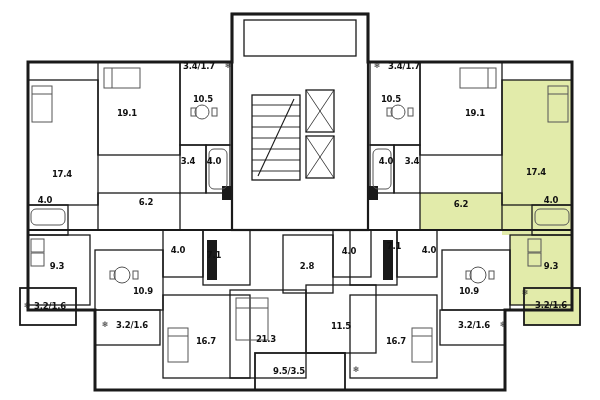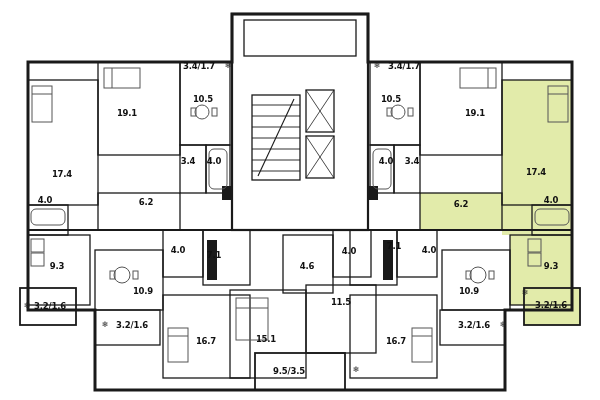--- a/index.html
+++ b/index.html
@@ -157,23 +157,23 @@
   <div class="lbl" style="left:62px;top:174px">17.4</div>
   <div class="lbl" style="left:146px;top:202px">6.2</div>
   <div class="lbl" style="left:45px;top:200px">4.0</div>
   <div class="lbl" style="left:57px;top:266px">9.3</div>
   <div class="lbl" style="left:50px;top:306px">3.2/1.6</div>
   <div class="lbl" style="left:143px;top:291px">10.9</div>
   <div class="lbl" style="left:178px;top:250px">4.0</div>
   <div class="lbl" style="left:214px;top:255px">7.1</div>
   <div class="lbl" style="left:206px;top:341px">16.7</div>
   <div class="lbl" style="left:132px;top:325px">3.2/1.6</div>
-  <div class="lbl" style="left:266px;top:339px">15.1</div>
-  <div class="lbl" style="left:307px;top:266px">4.6</div>
-  <div class="lbl" style="left:341px;top:302px">11.5</div>
+  <div class="lbl" style="left:266px;top:339px">21.3</div>
+  <div class="lbl" style="left:307px;top:266px">2.8</div>
+  <div class="lbl" style="left:341px;top:326px">11.5</div>
   <div class="lbl" style="left:349px;top:251px">4.0</div>
   <div class="lbl" style="left:289px;top:371px">9.5/3.5</div>
   <div class="lbl" style="left:404px;top:66px">3.4/1.7</div>
   <div class="lbl" style="left:391px;top:99px">10.5</div>
   <div class="lbl" style="left:475px;top:113px">19.1</div>
   <div class="lbl" style="left:386px;top:161px">4.0</div>
   <div class="lbl" style="left:412px;top:161px">3.4</div>
   <div class="lbl" style="left:536px;top:172px">17.4</div>
   <div class="lbl" style="left:461px;top:204px">6.2</div>
   <div class="lbl" style="left:551px;top:200px">4.0</div>

